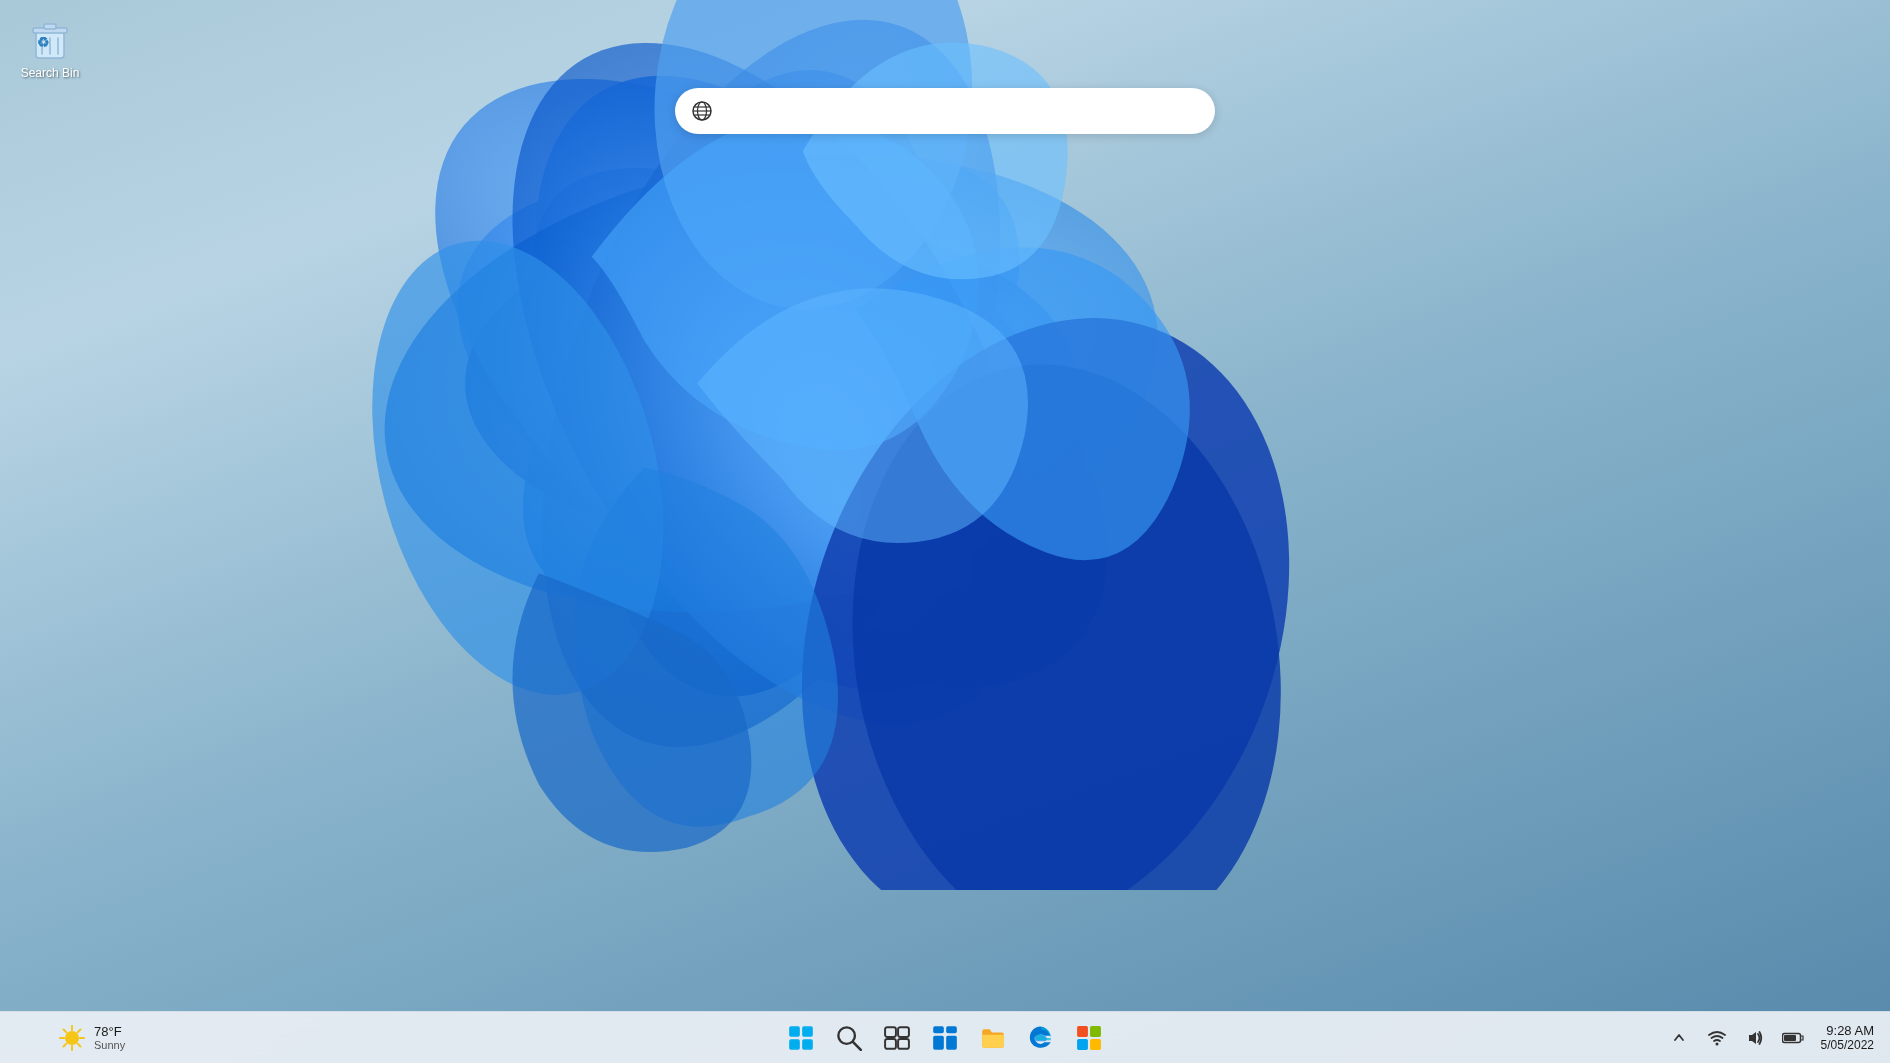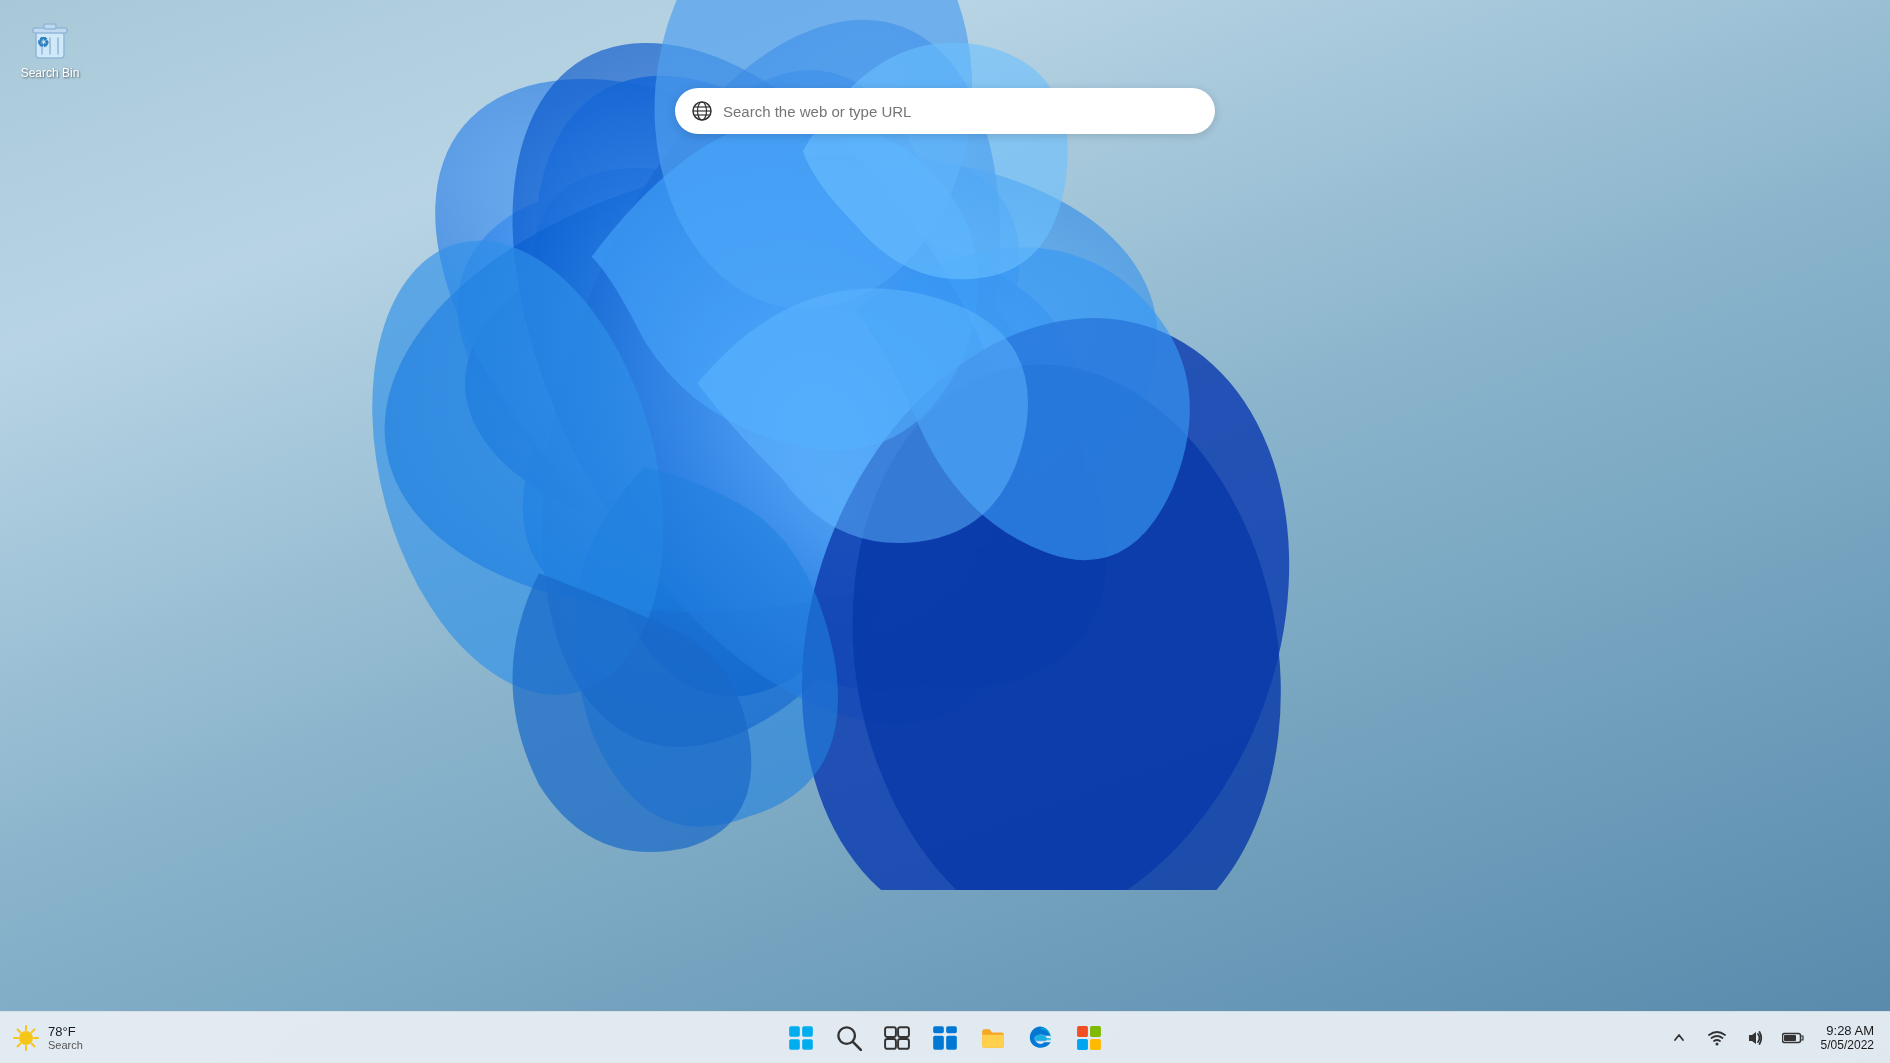--- a/index.html
+++ b/index.html
@@ -94,20 +94,21 @@
     }
 
     
     #weather-widget {
       display: flex;
       align-items: center;
       padding: 0 12px;
       gap: 8px;
       cursor: pointer;
       height: 100%;
+      margin-left: 46px;
     }
     .weather-sun {
       width: 28px;
       height: 28px;
     }
     .weather-text {
       display: flex;
       flex-direction: column;
     }
     .weather-temp {
@@ -268,41 +269,40 @@
     <div id="search-bar">
       <div id="search-icon-wrap">
         <svg viewBox="0 0 22 22" xmlns="http://www.w3.org/2000/svg">
           <circle cx="11" cy="11" r="9" fill="none" stroke="#333" stroke-width="1.5"></circle>
           <ellipse cx="11" cy="11" rx="4.5" ry="9" fill="none" stroke="#333" stroke-width="1.2"></ellipse>
           <line x1="2" y1="11" x2="20" y2="11" stroke="#333" stroke-width="1.2"></line>
           <line x1="3.5" y1="7" x2="18.5" y2="7" stroke="#333" stroke-width="1.2"></line>
           <line x1="3.5" y1="15" x2="18.5" y2="15" stroke="#333" stroke-width="1.2"></line>
         </svg>
       </div>
-      <input id="search-input" type="text" placeholder="Search the web or type URL" style="">
     </div>
   </div>
 
   <div id="taskbar">
 
     <div id="weather-widget">
       <svg class="weather-sun" viewBox="0 0 28 28" xmlns="http://www.w3.org/2000/svg">
         <circle cx="14" cy="14" r="7" fill="#f5c518"></circle>
         <line x1="14" y1="2" x2="14" y2="6" stroke="#f5c518" stroke-width="2" stroke-linecap="round"></line>
         <line x1="14" y1="22" x2="14" y2="26" stroke="#f5c518" stroke-width="2" stroke-linecap="round"></line>
         <line x1="2" y1="14" x2="6" y2="14" stroke="#f5c518" stroke-width="2" stroke-linecap="round"></line>
         <line x1="22" y1="14" x2="26" y2="14" stroke="#f5c518" stroke-width="2" stroke-linecap="round"></line>
         <line x1="5.5" y1="5.5" x2="8.4" y2="8.4" stroke="#f5c518" stroke-width="2" stroke-linecap="round"></line>
         <line x1="19.6" y1="19.6" x2="22.5" y2="22.5" stroke="#f5c518" stroke-width="2" stroke-linecap="round"></line>
         <line x1="22.5" y1="5.5" x2="19.6" y2="8.4" stroke="#f5c518" stroke-width="2" stroke-linecap="round"></line>
         <line x1="8.4" y1="19.6" x2="5.5" y2="22.5" stroke="#f5c518" stroke-width="2" stroke-linecap="round"></line>
       </svg>
       <div class="weather-text">
         <span class="weather-temp">78°F</span>
-        <span class="weather-condition">Search</span>
+        <span class="weather-condition">Sunny</span>
       </div>
     </div>
 
     <div id="taskbar-center">
 
       <div class="taskbar-icon">
         <svg width="22" height="22" viewBox="0 0 22 22" xmlns="http://www.w3.org/2000/svg">
           <rect x="1" y="1" width="9" height="9" rx="1.5" fill="#00adef"></rect>
           <rect x="12" y="1" width="9" height="9" rx="1.5" fill="#00adef"></rect>
           <rect x="1" y="12" width="9" height="9" rx="1.5" fill="#00adef"></rect>

